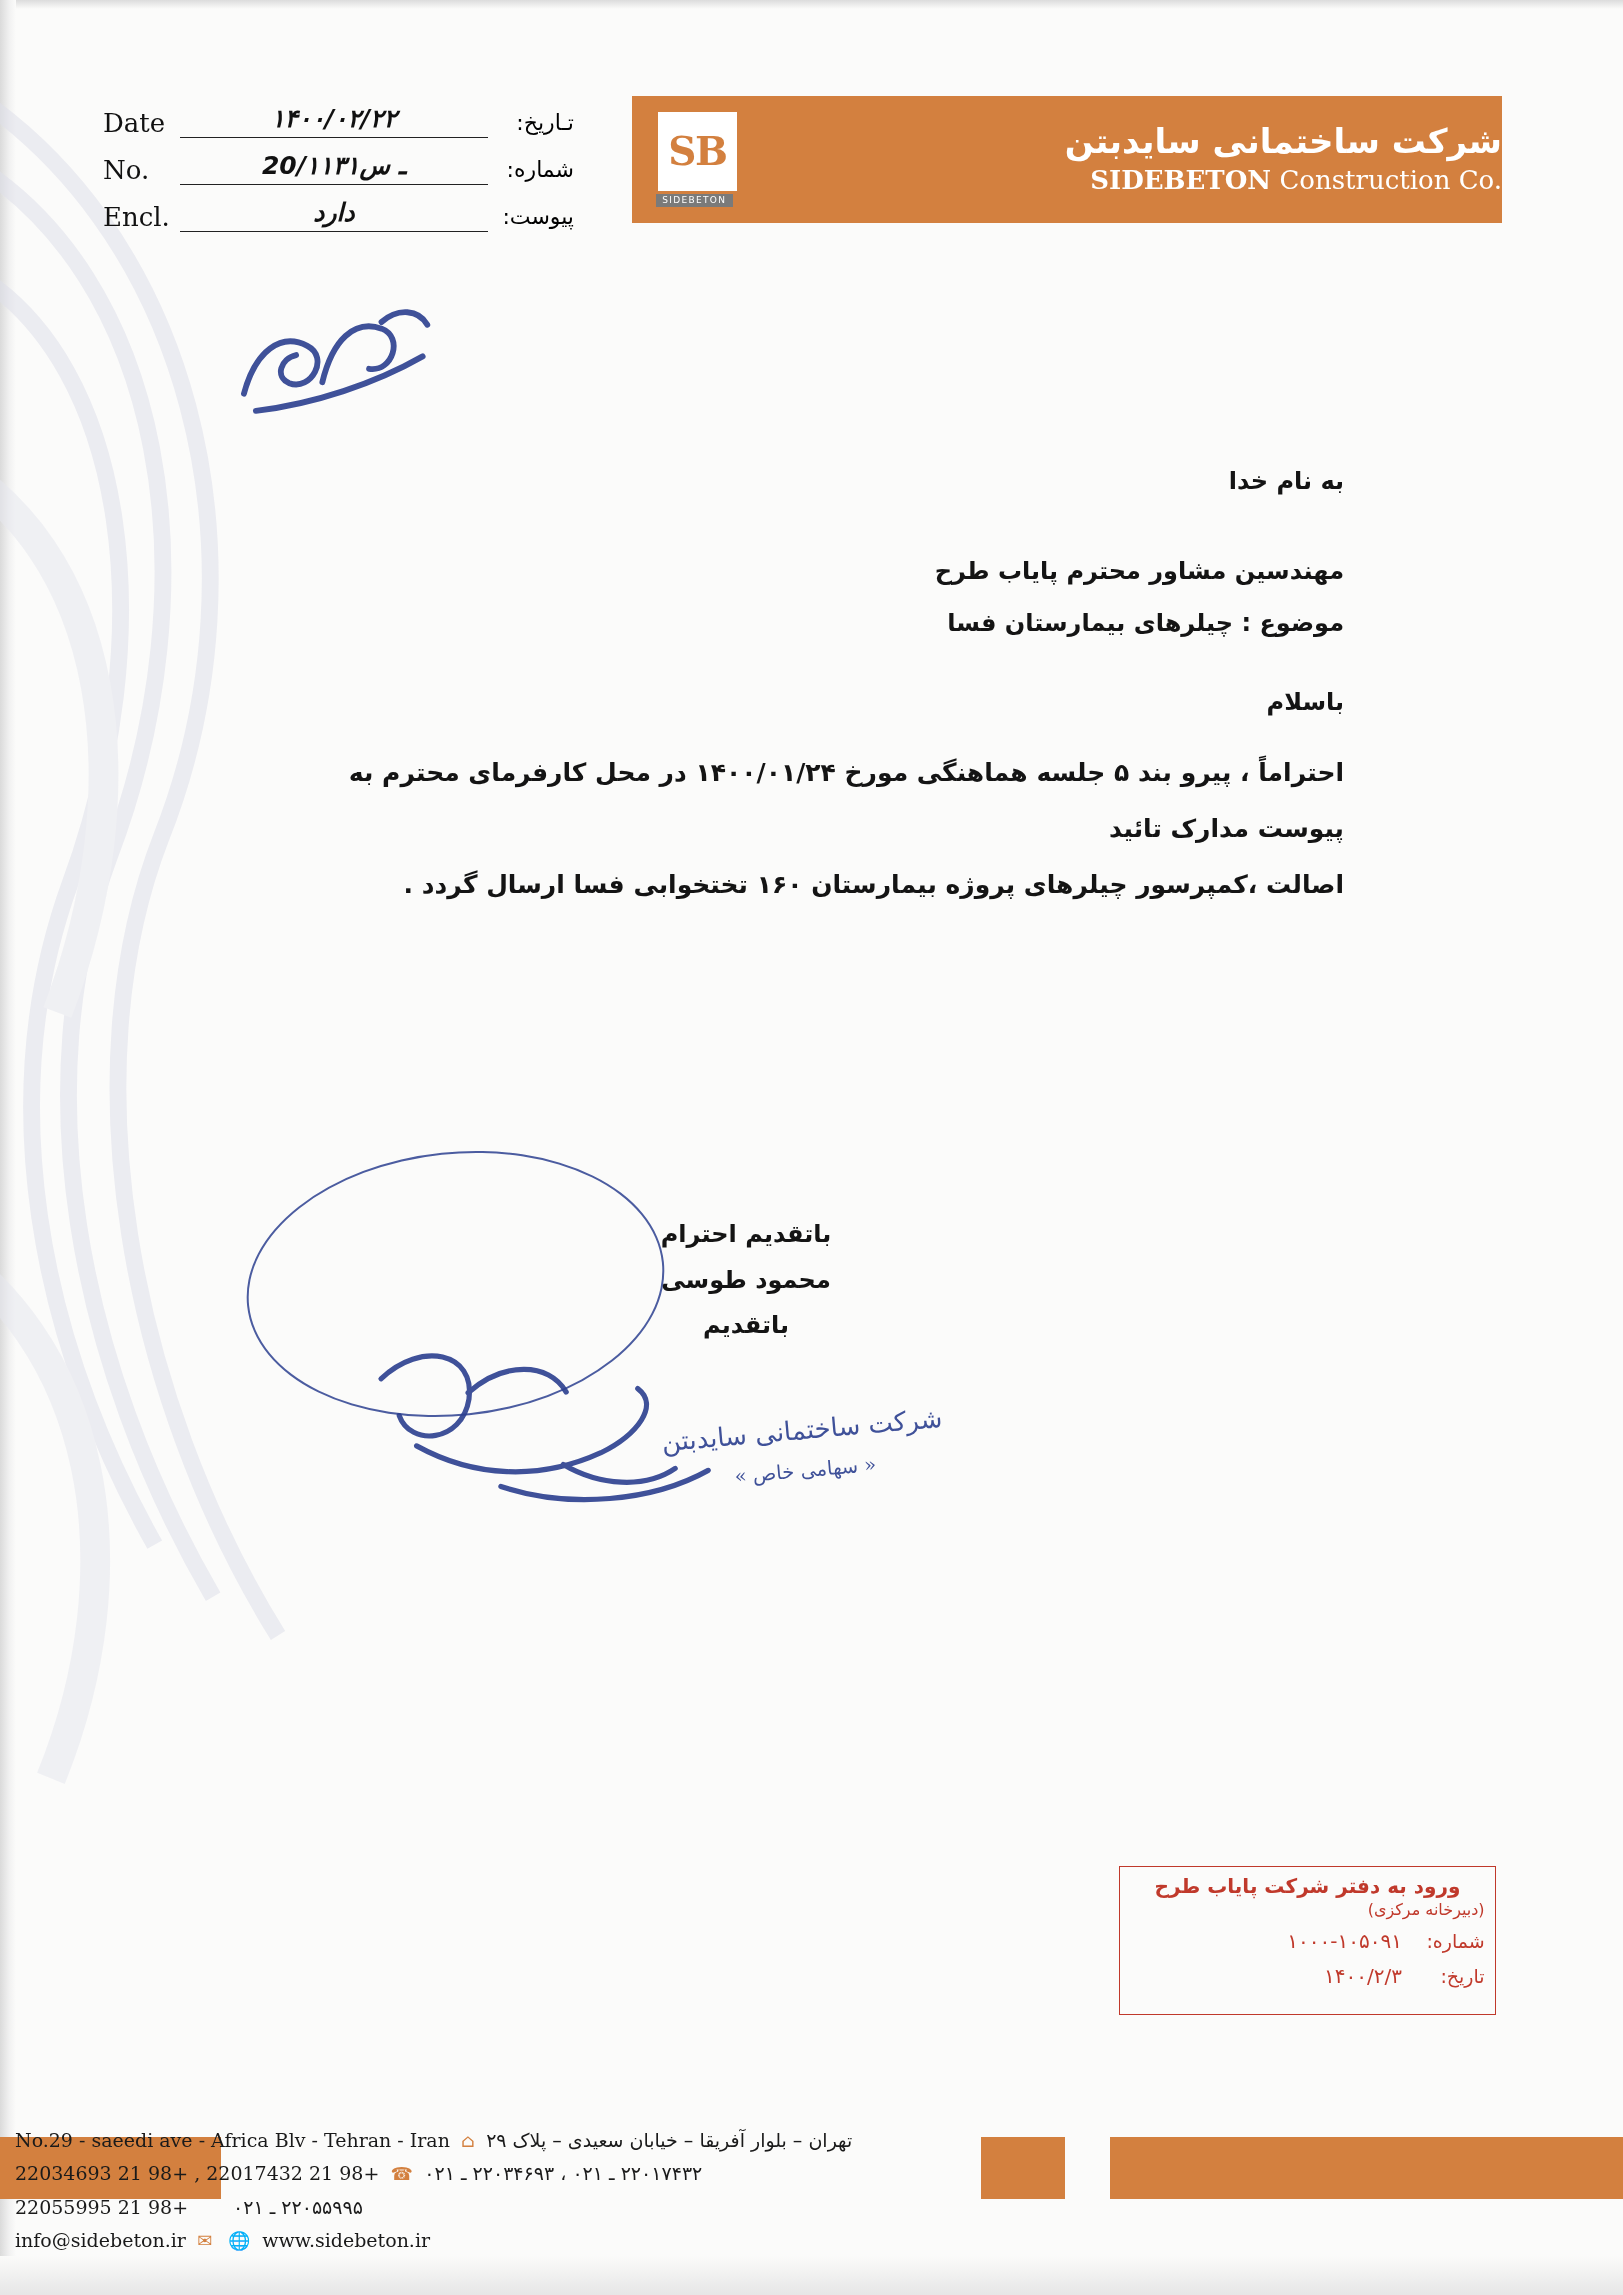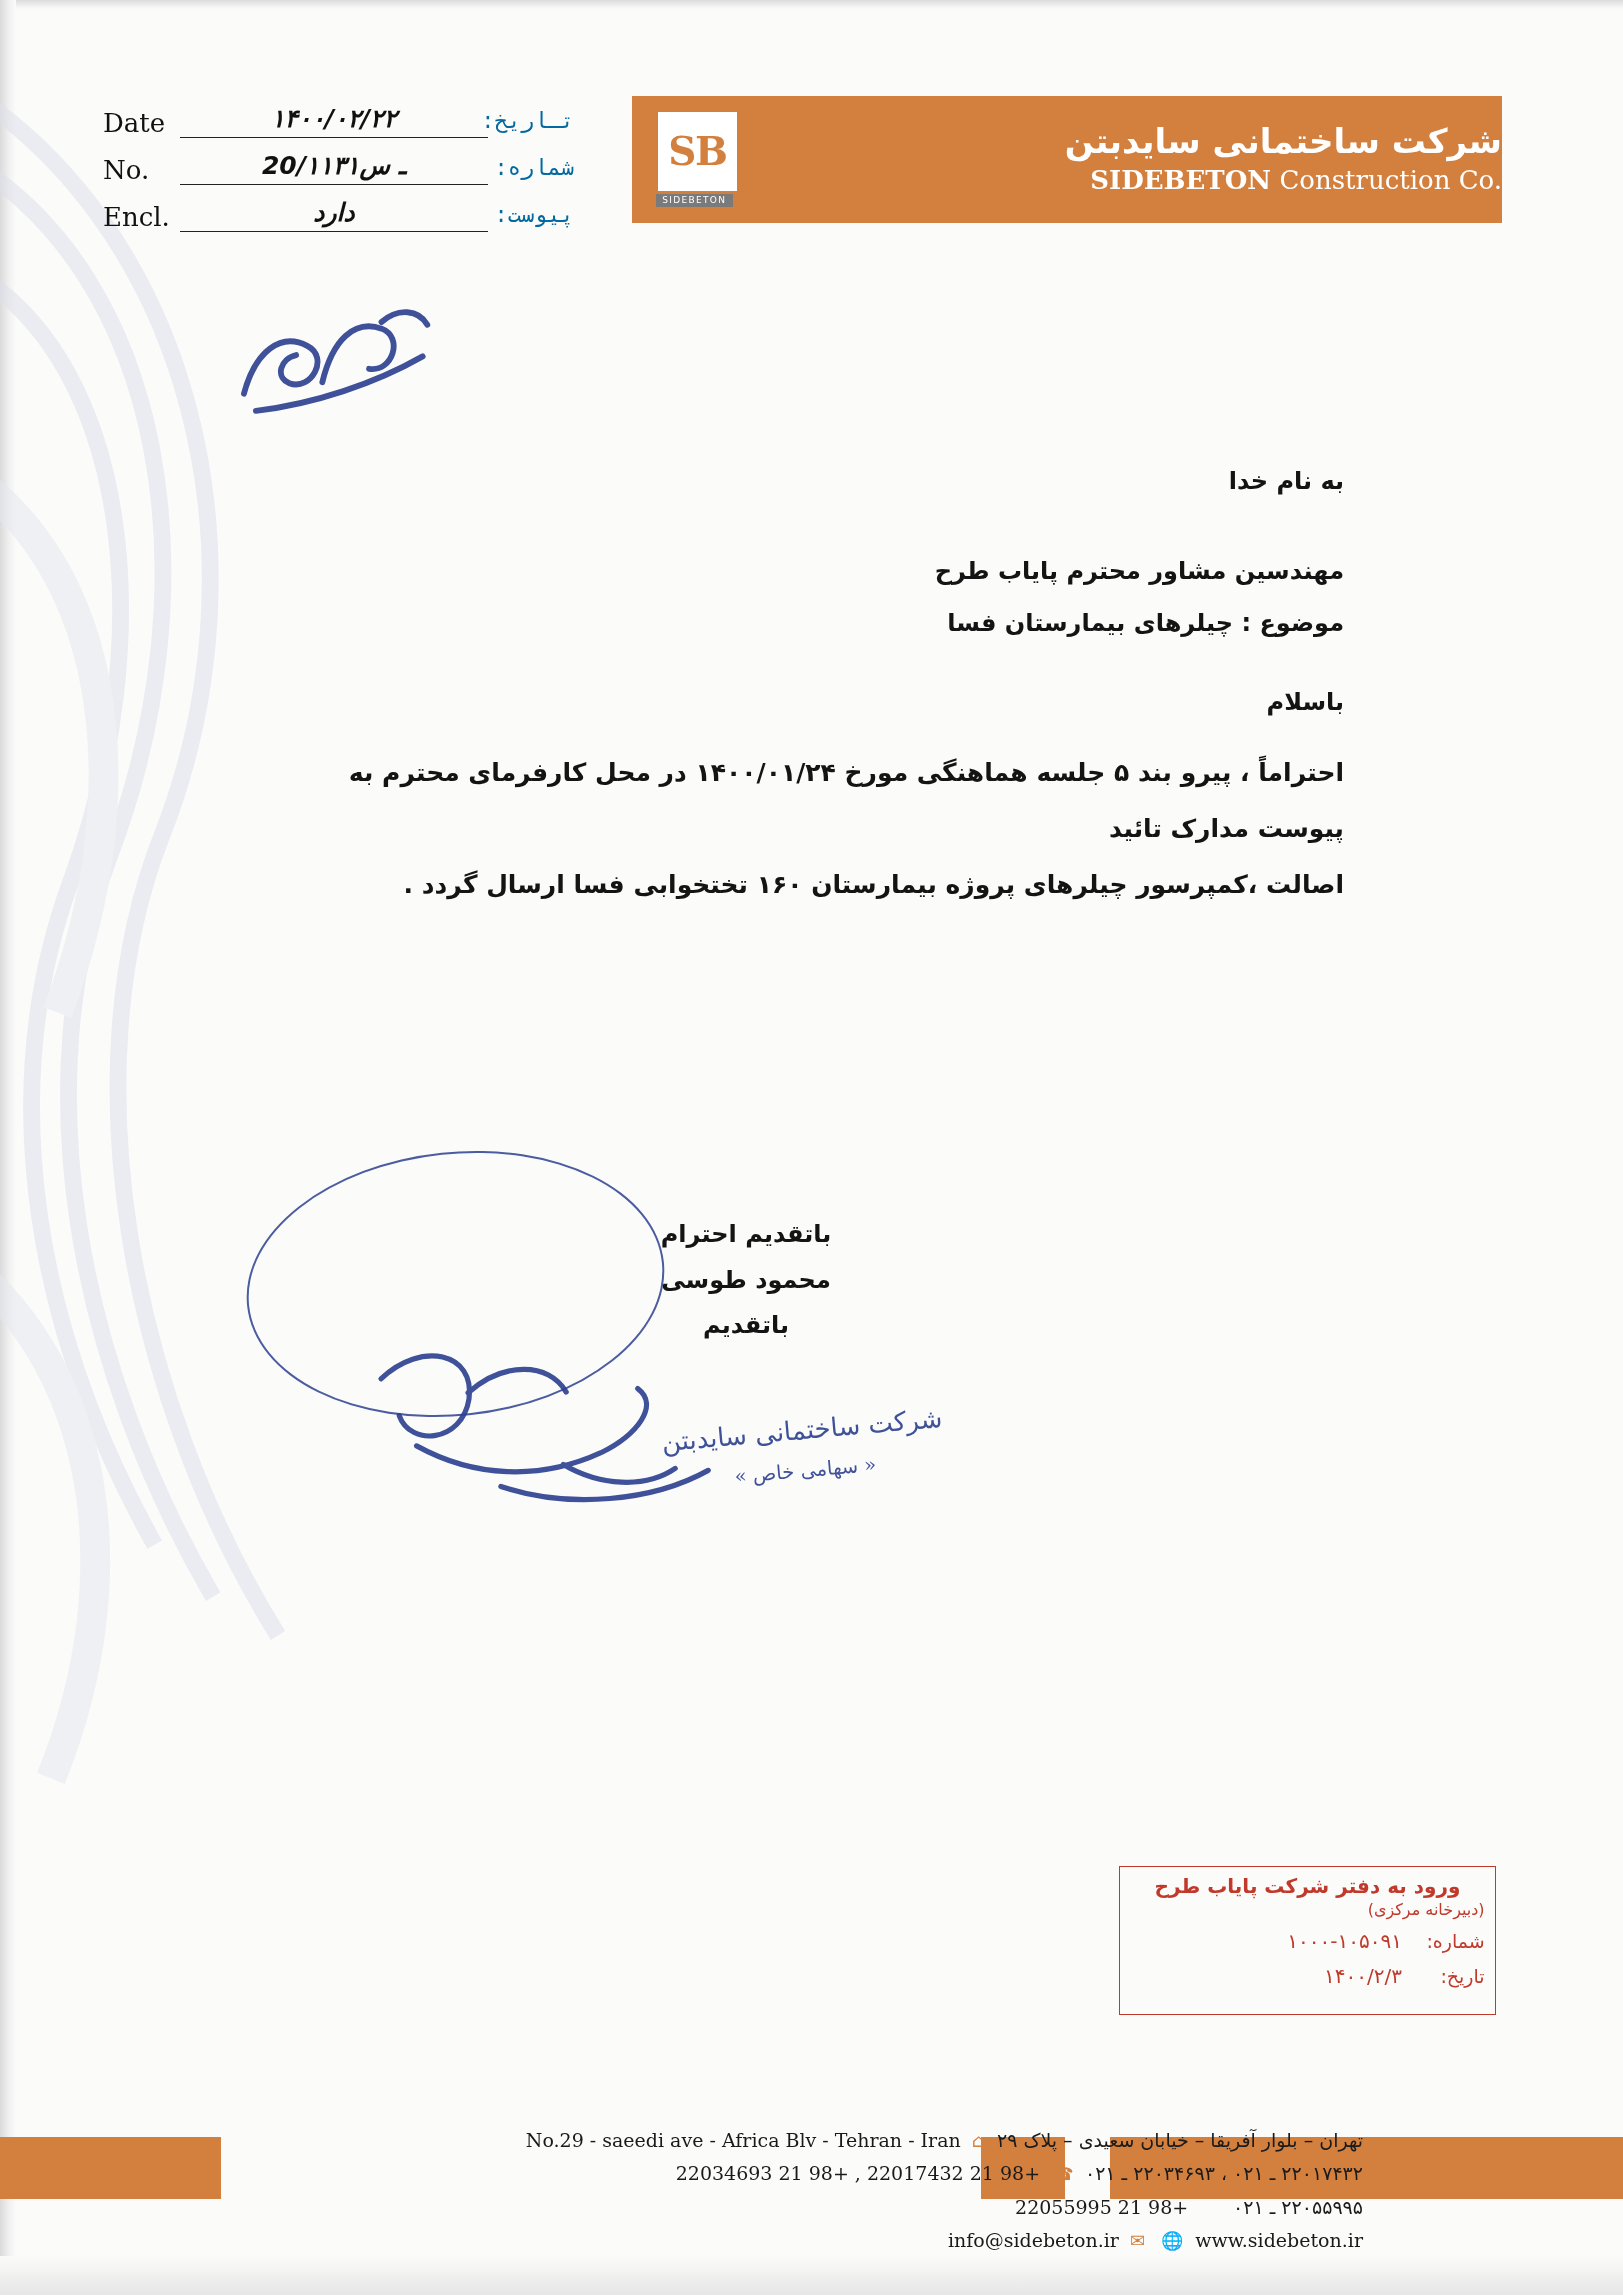--- a/index.html
+++ b/index.html
@@ -90,24 +90,23 @@
   .meta-line{
     flex:1;border-bottom:1.3px solid #222;position:relative;height:30px;
     display:flex;align-items:center;justify-content:center;font-style:italic;
   }
   .meta-val{
     font-size:25px;color:#111;font-weight:bold;
     transform:translateY(-3.9px);
     font-family:"DejaVu Sans","Liberation Sans",sans-serif;
   }
   .meta-fa{
-    width:86px;text-align:right;font-size:22px;color:#0369a1;
+    width:86px;text-align:right;font-size:22px;color:#000000;
     padding-inline-start:9px;direction:rtl;
     transform:translateY(-2.6px);
-    font-family:Liberation Mono, monospace;
   }
 
   
   .fax-stamp{
     position:absolute;left:227px;top:295px;width:214px;height:123px;
     color:#2b3f8f;transform:rotate(-13deg);
     font-family:"DejaVu Serif","Liberation Serif",serif;
     font-size:36px;opacity:.9;
   }
 
@@ -167,22 +166,22 @@
 
   
   .footer-bar{
     position:absolute;left:0;bottom:96px;width:1624px;height:62px;
     display:flex;
   }
   .fb-seg{height:62px;}
   .fb-orange{background:#d3803f;}
   .fb-white{background:#fbfbfa;}
   .footer-text{
-    position:absolute;left:8px;bottom:38px;width:1356px;
-    text-align:right;color:#1a1a1a;
+    position:absolute;left:16px;bottom:38px;width:1356px;
+    text-align:left;color:#1a1a1a;
   }
   .f-line{
     font-family:"DejaVu Serif","Liberation Serif",serif;
     font-size:19px;line-height:1.75;
   }
   .f-line .fa{font-family:"DejaVu Sans","Liberation Sans",sans-serif;}
   .f-ico{color:#d3803f;font-size:18px;padding:0 5.2px;}
   .f-ico.mail{color:#d3803f;}
   .f-ico.globe{color:#2b6fb5;}
 </style>

